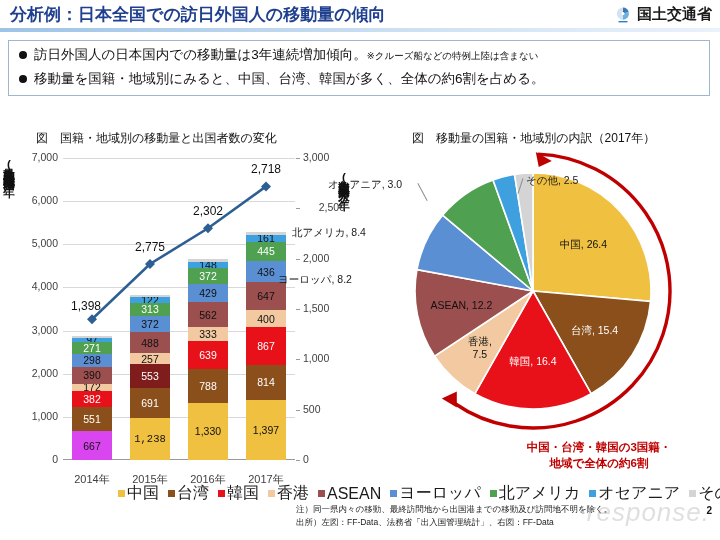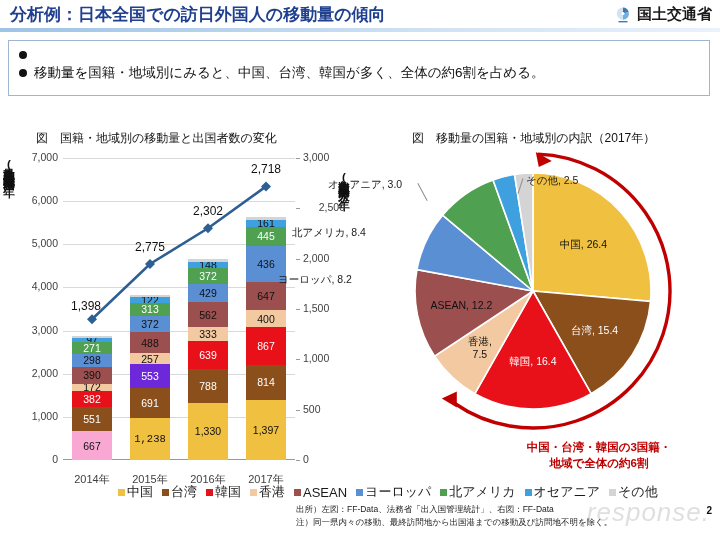--- a/index.html
+++ b/index.html
@@ -72,21 +72,21 @@
     position:absolute;font-size:12px;color:#111;white-space:nowrap;
     transform:translate(-50%,0);
   }
   
   .legend{
     position:absolute;left:118px;top:483px;width:470px;
     display:flex;flex-wrap:nowrap;align-items:center;gap:9px;
   }
   .legend-item{display:flex;align-items:center;gap:2px;white-space:nowrap;}
   .legend-sw{width:7px;height:7px;display:inline-block;}
-  .legend-lb{font-size:13px;color:#1a1a1a;}
+  .legend-lb{font-size:16px;color:#1a1a1a;}
   
   .rchart{position:absolute;left:360px;top:150px;width:360px;height:340px;}
   .pie-wrap{position:absolute;left:48px;top:16px;width:250px;height:250px;}
   .pie-label{position:absolute;font-size:10.5px;color:#1a1a1a;white-space:nowrap;}
   .pie-label.inside{color:#111;}
   .callout{position:absolute;background:#8c8c8c;}
   .annot{
     position:absolute;left:124px;top:290px;width:230px;
     font-size:11.5px;color:#c00000;text-align:center;line-height:1.35;
     font-weight:bold;
@@ -120,20 +120,21 @@
       </svg>
     </span>
     <span class="logo-text">国土交通省</span>
   </div>
   <div class="header-rule"></div>
 </div>
 
 <div class="bullet-box">
   <div class="bullet-row">
     <span class="bullet-dot"></span>
+    <span class="bullet-text"><span>訪日外国人の日本国内での移動量は3年連続増加傾向。</span><span class="bullet-note">※クルーズ船などの特例上陸は含まない</span></span>
   </div>
   <div class="bullet-row">
     <span class="bullet-dot"></span>
     <span class="bullet-text">移動量を国籍・地域別にみると、中国、台湾、韓国が多く、全体の約6割を占める。</span>
   </div>
 </div>
 
 <div class="chart-title" id="left-chart-title">図　国籍・地域別の移動量と出国者数の変化</div>
 <div class="chart-title" id="right-chart-title">図　移動量の国籍・地域別の内訳（2017年）</div>
 
@@ -151,52 +152,52 @@
       <div class="gridline" style="top: 0px;"></div>
       <div class="bar" style="left: 9px; margin-top: 27px;">
         <div class="seg" style="height: 2.37286px; background: rgb(212, 212, 212); color: rgb(17, 17, 17);"></div>
         <div class="seg" style="height: 4.18486px; background: rgb(63, 160, 224); color: rgb(17, 17, 17);">97</div>
         <div class="seg" style="height: 11.6917px; background: rgb(79, 160, 80); color: rgb(255, 255, 255);">271</div>
         <div class="seg" style="height: 12.8566px; background: rgb(91, 143, 212); color: rgb(17, 17, 17);">298</div>
         <div class="seg" style="height: 16.8257px; background: rgb(156, 79, 79); color: rgb(17, 17, 17);">390</div>
         <div class="seg" style="height: 7.42057px; background: rgb(242, 201, 160); color: rgb(17, 17, 17);">172</div>
         <div class="seg" style="height: 16.4806px; background: rgb(232, 17, 26); color: rgb(255, 255, 255);">382</div>
         <div class="seg" style="height: 23.7717px; background: rgb(139, 79, 28); color: rgb(255, 255, 255);">551</div>
-        <div class="seg" style="height: 28.7763px; background: #f9a8d4; color: rgb(17, 17, 17);">667</div>
+        <div class="seg" style="height: 28.7763px; background: #d946ef; color: rgb(17, 17, 17);">667</div>
       </div>
       <div class="xtick" style="left: -1px;">2014年</div>
       <div class="bar" style="left: 67px;">
         <div class="seg" style="height: 2.58857px; background: rgb(212, 212, 212); color: rgb(17, 17, 17);"></div>
         <div class="seg" style="height: 5.26343px; background: rgb(63, 160, 224); color: rgb(17, 17, 17);">122</div>
         <div class="seg" style="height: 13.5037px; background: rgb(79, 160, 80); color: rgb(255, 255, 255);">313</div>
         <div class="seg" style="height: 16.0491px; background: rgb(91, 143, 212); color: rgb(17, 17, 17);">372</div>
         <div class="seg" style="height: 21.0537px; background: rgb(156, 79, 79); color: rgb(17, 17, 17);">488</div>
         <div class="seg" style="height: 11.0877px; background: rgb(242, 201, 160); color: rgb(17, 17, 17);">257</div>
-        <div class="seg" style="height: 23.858px; background: #6d28d9; color: rgb(255, 255, 255);">553</div>
+        <div class="seg" style="height: 23.858px; background: #7f1d1d; color: rgb(255, 255, 255);">553</div>
         <div class="seg" style="height: 29.8117px; background: rgb(139, 79, 28); color: rgb(255, 255, 255);">691</div>
         <div class="seg" style="height: 42px; background: rgb(240, 192, 64); color: rgb(17, 17, 17); font-family: Liberation Mono, monospace;">1,238</div>
       </div>
       <div class="xtick" style="left: 57px;">2015年</div>
       <div class="bar" style="left: 125px;">
         <div class="seg" style="height: 2.84743px; background: rgb(212, 212, 212); color: rgb(17, 17, 17);"></div>
         <div class="seg" style="height: 6.38514px; background: rgb(63, 160, 224); color: rgb(17, 17, 17);">148</div>
         <div class="seg" style="height: 16.0491px; background: rgb(79, 160, 80); color: rgb(255, 255, 255);">372</div>
         <div class="seg" style="height: 18.5083px; background: rgb(91, 143, 212); color: rgb(17, 17, 17);">429</div>
         <div class="seg" style="height: 24.2463px; background: rgb(156, 79, 79); color: rgb(17, 17, 17);">562</div>
         <div class="seg" style="height: 14.3666px; background: rgb(242, 201, 160); color: rgb(17, 17, 17);">333</div>
         <div class="seg" style="height: 27.5683px; background: rgb(232, 17, 26); color: rgb(255, 255, 255);">639</div>
         <div class="seg" style="height: 33.9966px; background: rgb(139, 79, 28); color: rgb(255, 255, 255);">788</div>
         <div class="seg" style="height: 57.38px; background: rgb(240, 192, 64); color: rgb(17, 17, 17);">1,330</div>
       </div>
       <div class="xtick" style="left: 115px;">2016年</div>
       <div class="bar" style="left: 183px;">
         <div class="seg" style="height: 3.10629px; background: rgb(212, 212, 212); color: rgb(17, 17, 17);"></div>
         <div class="seg" style="height: 6.946px; background: rgb(63, 160, 224); color: rgb(17, 17, 17);">161</div>
         <div class="seg" style="height: 19.1986px; background: rgb(79, 160, 80); color: rgb(255, 255, 255);">445</div>
-        <div class="seg" style="height: 36px; background: rgb(91, 143, 212); color: rgb(17, 17, 17);">436</div>
+        <div class="seg" style="height: 21px; background: rgb(91, 143, 212); color: rgb(17, 17, 17);">436</div>
         <div class="seg" style="height: 27.9134px; background: rgb(156, 79, 79); color: rgb(17, 17, 17);">647</div>
         <div class="seg" style="height: 17.2571px; background: rgb(242, 201, 160); color: rgb(17, 17, 17);">400</div>
         <div class="seg" style="height: 37.4049px; background: rgb(232, 17, 26); color: rgb(255, 255, 255);">867</div>
         <div class="seg" style="height: 35.1183px; background: rgb(139, 79, 28); color: rgb(255, 255, 255);">814</div>
         <div class="seg" style="height: 60.2706px; background: rgb(240, 192, 64); color: rgb(17, 17, 17); text-align: center;">1,397</div>
       </div>
       <div class="xtick" style="left: 173px;">2017年</div>
       <svg class="lineLayer" width="232" height="302">
         <polyline points="29,161.268 87,106.00199999999998 145,70.26533333333333 203,28.387999999999977" fill="none" stroke="#2e5f92" stroke-width="2.6"></polyline>
         <polygon points="29,156.268 34,161.268 29,166.268 24,161.268" fill="#2e5f92"></polygon>
@@ -269,22 +270,22 @@
         <polygon points="143.78123104824266,2.083456698383884 159.78123104824266,11.083456698383884 146.78123104824266,17.083456698383884" fill="#c00000"></polygon>
         <polygon points="64.81224122723283,257.49744165131744 49.81224122723283,248.49744165131742 64.81224122723283,241.49744165131742" fill="#c00000"></polygon>
       </svg></div>
   <div class="annot">
     <div>中国・台湾・韓国の3国籍・</div>
     <div>地域で全体の約6割</div>
   </div>
 </div>
 
 <div class="footer">
+  <div class="foot-line">注）同一県内々の移動、最終訪問地から出国港までの移動及び訪問地不明を除く。</div>
   <div class="foot-line">出所）左図：FF-Data、法務省「出入国管理統計」、右図：FF-Data</div>
-  <div class="foot-line">注）同一県内々の移動、最終訪問地から出国港までの移動及び訪問地不明を除く。</div>
 </div>
 <div class="pageno">2</div>
 <div class="watermark">response.</div>
 
 <div class="ytick" style="left: 12px; top: 453px; position: absolute;">0</div>
 <div class="ytick" style="left: 12px; top: 409.857px; position: absolute;">1,000</div>
 <div class="ytick" style="left: 12px; top: 366.714px; position: absolute;">2,000</div>
 <div class="ytick" style="left: 12px; top: 323.571px; position: absolute;">3,000</div>
 <div class="ytick" style="left: 12px; top: 280.429px; position: absolute;">4,000</div>
 <div class="ytick" style="left: 12px; top: 237.286px; position: absolute;">5,000</div>

